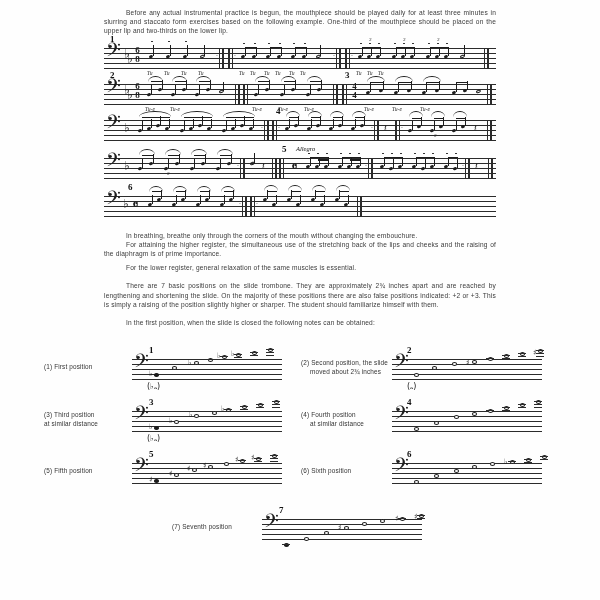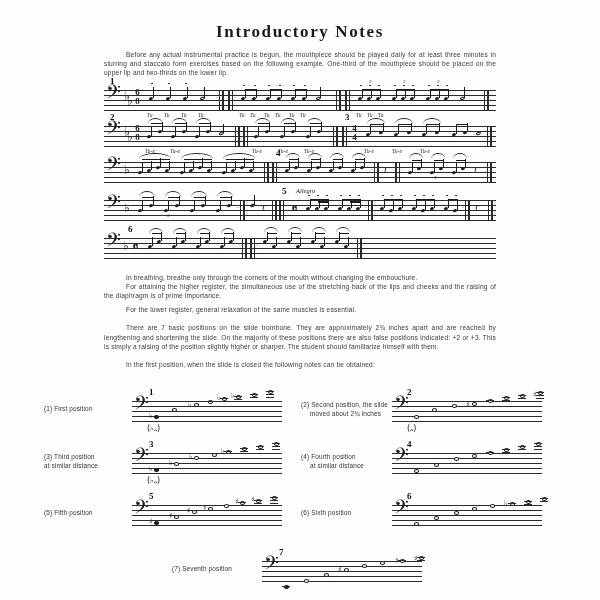--- a/index.html
+++ b/index.html
@@ -249,21 +249,20 @@
     box-sizing: border-box;
     background: #fff;
   }
   .whole.filled { background: #1c1c1c; }
 </style>
 </head>
 <body>
 
 <div class="page">
 
-  <div class="title">Introductory   Notes</div>
 
   <div style="height:8px"></div>
 
   <div class="body-text">
     <p class="indent">Before any actual instrumental practice is begun, the mouthpiece should be played daily for at least three minutes in slurring and staccato form exercises based on the following example. One-third of the mouthpiece should be placed on the upper lip and two-thirds on the lower lip.</p>
   </div>
 
   <div style="height:10px"></div>
 
   <div class="sys">

